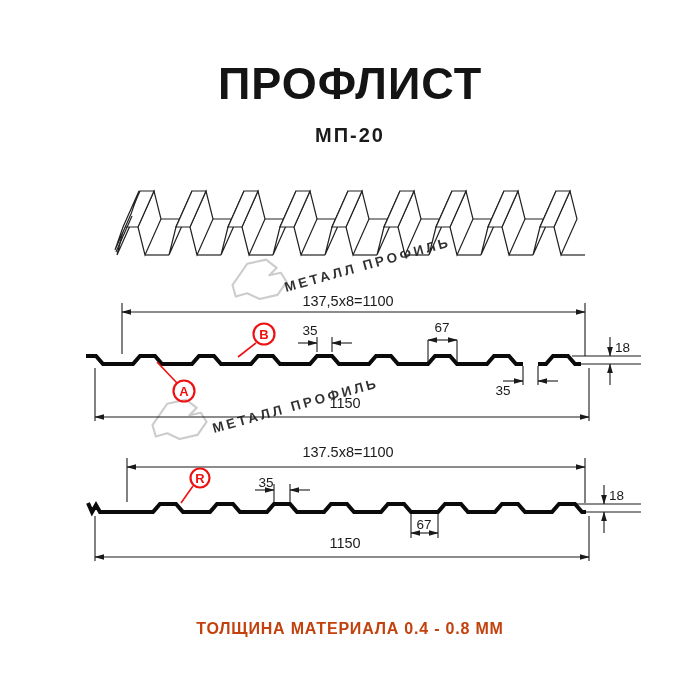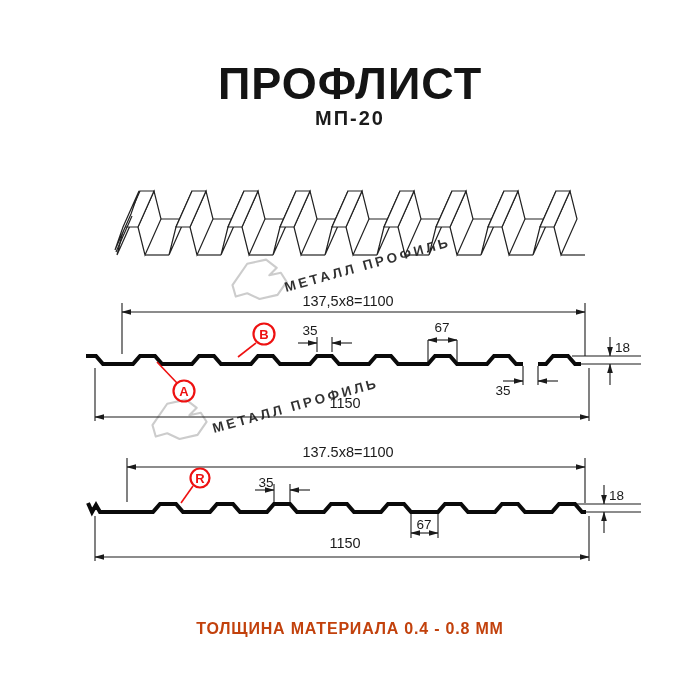--- a/index.html
+++ b/index.html
@@ -1,20 +1,20 @@
 <!DOCTYPE html>
 <html><head>
 <meta charset="utf-8">
 <style>
   html,body{margin:0;padding:0;background:#fff;}
   .page{position:relative;width:700px;height:700px;background:#fff;overflow:hidden;
         font-family:"Liberation Sans",sans-serif;}
   .title{position:absolute;left:0;top:58px;width:700px;text-align:center;
          font-size:45px;font-weight:800;letter-spacing:1px;color:#141414;}
-  .subtitle{position:absolute;left:0;top:107px;width:700px;text-align:center;
+  .subtitle{position:absolute;left:0;top:124px;width:700px;text-align:center;
          font-size:20px;font-weight:600;letter-spacing:2px;color:#1b1b1b;}
   .footer{position:absolute;left:0;top:620px;width:700px;text-align:center;
          font-size:16px;font-weight:600;letter-spacing:.8px;color:#c2410c;}
   svg.draw{position:absolute;left:0;top:0;}
   svg.draw text{font-family:"Liberation Sans",sans-serif;fill:#1a1a1a;font-size:13.5px;}
   svg.draw text.big{font-size:14.5px;}
   svg.draw text.red{fill:#ee1111;font-weight:bold;font-size:13px;}
   .thin{stroke:#1a1a1a;stroke-width:1.1;fill:none;}
   .profile{stroke:#0a0a0a;stroke-width:4;fill:none;stroke-linejoin:miter;}
   .p3d{stroke:#222;stroke-width:1.2;fill:none;}

